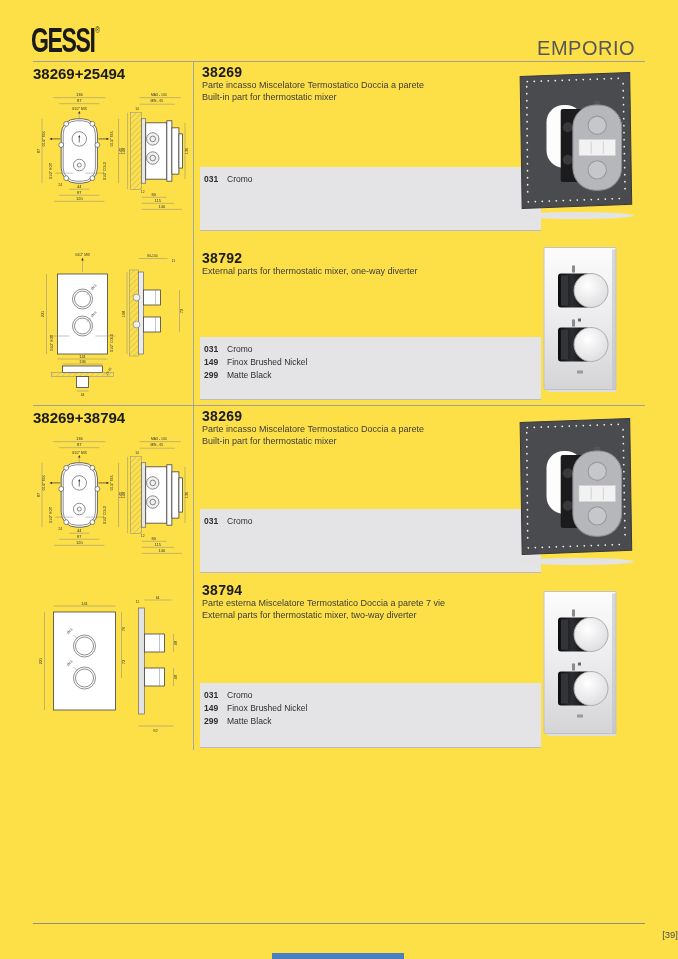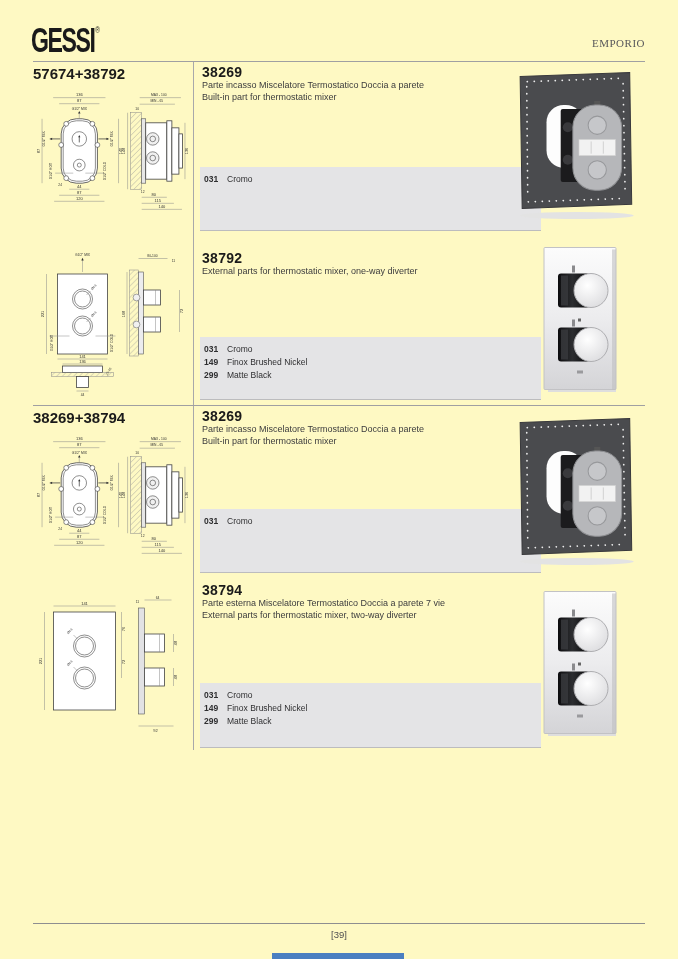--- a/index.html
+++ b/index.html
@@ -1,22 +1,22 @@
 <!DOCTYPE html>
 <html><head>
 <meta charset="utf-8">
 <style>
   html,body{margin:0;padding:0;background:#f2f2f2;}
-  #page{position:relative;width:678px;height:959px;background:#fef9c3;
+  #page{position:relative;width:678px;height:959px;background:#fde047;
         font-family:"Liberation Sans",sans-serif;color:#1a1a1a;overflow:hidden;margin:0 auto;}
   
   .logo{position:absolute;left:31px;top:20px;font-size:33px;font-weight:bold;letter-spacing:-2px;
         transform:scaleX(.70) scaleY(1.08);transform-origin:left top;white-space:nowrap;}
   .logo .reg{font-size:9px;font-weight:normal;vertical-align:18px;letter-spacing:0;margin-left:1px;}
-  .collection{position:absolute;right:33px;top:37px;font-size:11px;color:#57575a;letter-spacing:.5px;font-family:Liberation Serif, serif;}
+  .collection{position:absolute;right:43px;top:37px;font-size:20px;color:#57575a;letter-spacing:.5px;}
   .header-rule{position:absolute;left:33px;top:61px;width:612px;height:1px;background:#a0a0a2;}
   
   .vdivider{position:absolute;left:193px;top:62px;width:1px;height:688px;background:#a8a8aa;}
   .group-divider{position:absolute;left:33px;top:405px;width:612px;height:1px;background:#a0a0a2;}
   
   .combo-title{position:absolute;left:33px;font-size:15px;font-weight:bold;white-space:nowrap;}
   .drawing{position:absolute;left:33px;}
   .dim{font-size:4px;fill:#333;font-family:"Liberation Sans",sans-serif;}
   .dimxs{font-size:3.3px;fill:#333;font-family:"Liberation Sans",sans-serif;}
   .dln{stroke:#888;stroke-width:.5;}
@@ -27,36 +27,36 @@
   .product-code{font-size:14px;font-weight:bold;letter-spacing:.3px;}
   .desc{font-size:9px;color:#3c3c3e;line-height:11.5px;}
   .desc:first-of-type{margin-top:4px;}
   .finish-box{position:absolute;left:200px;width:341px;background:#e4e4e6;border-bottom:1px solid #bcbcbe;
               padding:6px 0 0 4px;box-sizing:border-box;}
   .finish-row{font-size:8.5px;color:#2e2e30;line-height:13px;}
   .fcode{font-weight:bold;display:inline-block;min-width:16px;margin-right:7px;}
   .photo{position:absolute;}
   
   .footer-rule{position:absolute;left:33px;top:923px;width:612px;height:1px;background:#8e8e90;}
-  .page-number{position:absolute;left:0;top:929px;width:100%;text-align:center;
+  .page-number{position:absolute;left:0;top:929px;width:100%;text-align:right;
                font-size:9.5px;color:#4e4e50;}
   .accent-bar{position:absolute;left:272px;top:953px;width:132px;height:6px;background:#4a7fc1;}
 </style>
 </head>
 <body>
 
 <div id="page">
 
   <div class="logo"><span>GESSI</span><span class="reg">®</span></div>
   <div class="collection">EMPORIO</div>
   <div class="header-rule"></div>
   <div class="vdivider"></div>
   <div class="group-divider"></div>
 
-  <div class="combo-title" style="top:65px">57674+38792</div>
+  <div class="combo-title" style="top:65px">38269+25494</div>
   <div class="combo-title" style="top:409px">38269+38794</div>
 
   <svg class="drawing" style="top:84px" width="158" height="138" viewBox="0 0 157 136">
     <defs>
         <pattern id="hatchA" width="4" height="4" patternUnits="userSpaceOnUse" patternTransform="rotate(45)">
       <line x1="0" y1="0" x2="0" y2="4" stroke="#999" stroke-width=".7"></line>
         </pattern>
       </defs>
     <g>
       <line class="dln" x1="20" y1="13" x2="72" y2="13"></line>

